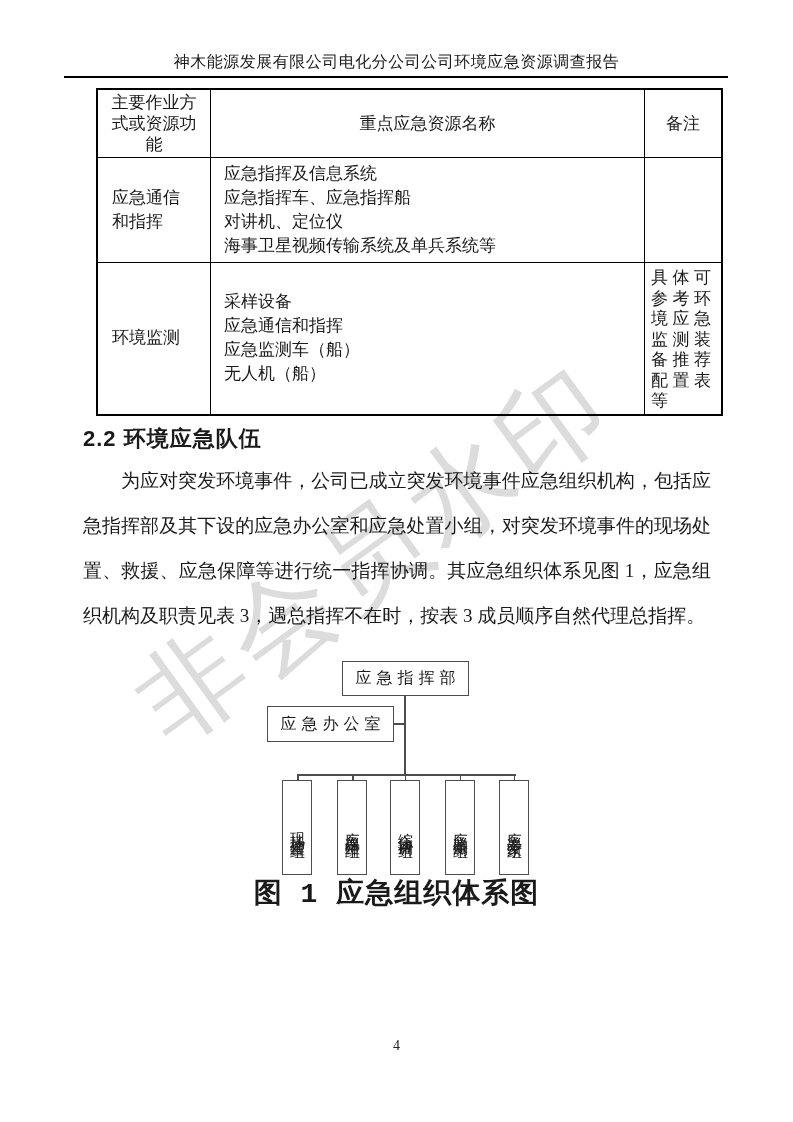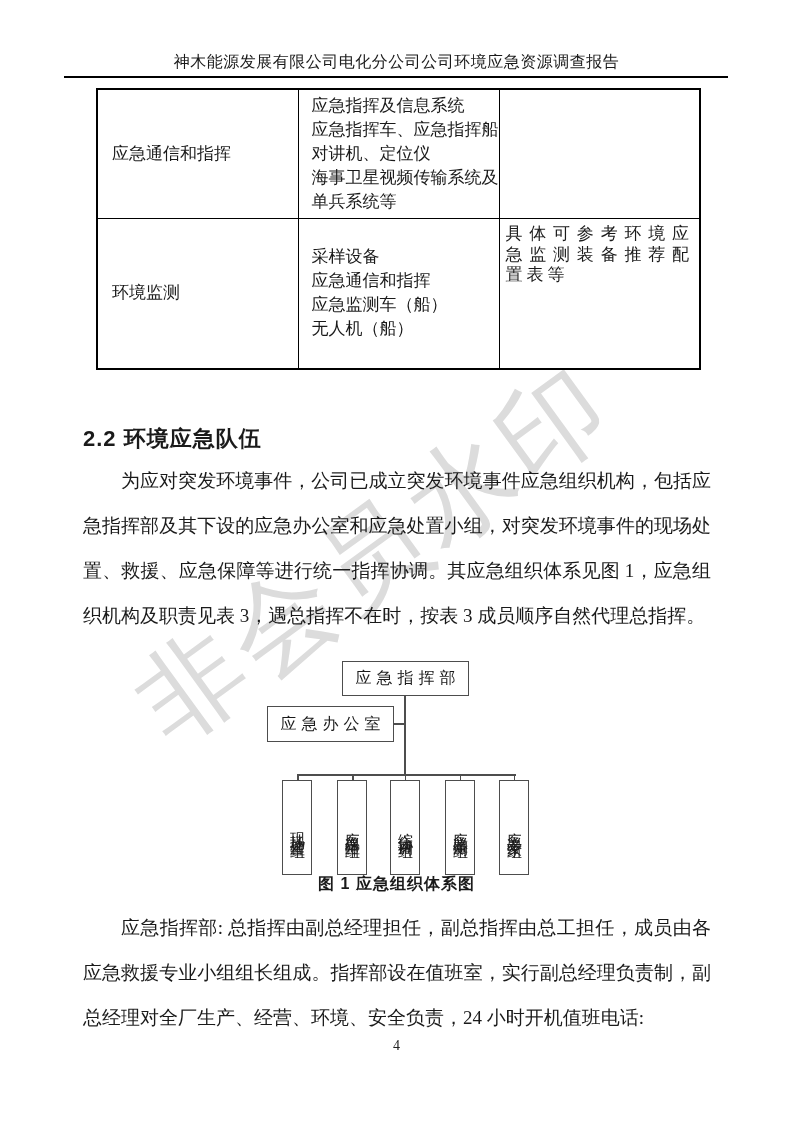--- a/index.html
+++ b/index.html
@@ -79,42 +79,47 @@
     writing-mode:vertical-rl;text-orientation:upright;
     font-size:15px;letter-spacing:3px;line-height:1;
   }
   .cline{position:absolute;background:#4d4d4d;}
   .trunk{left:404px;top:684px;width:1.5px;height:78px;}
   .office-stub{left:394px;top:711px;width:11px;height:1.5px;}
   .branch{left:297px;top:762px;width:218.5px;height:1.5px;}
   .dstub{top:762px;width:1.5px;height:7px;}
   .fig-caption{
     position:absolute;top:874px;left:0;width:100%;text-align:center;
-    font-family:Liberation Sans, sans-serif;
-    font-weight:bold;font-size:16px;letter-spacing:1px;
+    font-family:Liberation Mono, monospace;
+    font-weight:bold;font-size:28px;letter-spacing:1px;
   }
   .pageno{
     position:absolute;top:1038px;left:0;width:100%;
     text-align:center;font-size:14px;color:#222;
   }
 </style>
 </head>
 <body>
 
 <div class="page">
 
   <div class="watermark">非会员水印</div>
 
   <div class="content">
 
     <div class="header-title">神木能源发展有限公司电化分公司公司环境应急资源调查报告</div>
     <div class="header-rule"></div>
 
     <table class="resource">
       <tbody>
+          <tr style="height:64px">
+        <th class="c1">主要作业方式或资源功能</th>
+        <th class="c2">重点应急资源名称</th>
+        <th class="c3">备注</th>
+      </tr>
       <tr style="height:97px">
         <td class="fn">应急通信和指挥</td>
         <td class="res">应急指挥及信息系统
 应急指挥车、应急指挥船
 对讲机、定位仪
 海事卫星视频传输系统及单兵系统等</td>
         <td class="rem"></td>
       </tr>
       <tr style="height:150px">
         <td class="fn">环境监测</td>
@@ -156,18 +161,17 @@
       <div class="gbox" style="left:445px">
         <span>应急监测组</span>
       </div>
       <div class="gbox" style="left:499px">
         <span>应急专家组</span>
       </div>
     </div>
 
     <div class="fig-caption">图 1 应急组织体系图</div>
 
-    <p class="para para2">应急指挥部: 总指挥由副总经理担任，副总指挥由总工担任，成员由各应急救援专业小组组长组成。指挥部设在值班室，实行副总经理负责制，副总经理对全厂生产、经营、环境、安全负责，24 小时开机值班电话:</p>
 
     <div class="pageno">4</div>
 
   </div>
 </div>
 
 </body></html>

